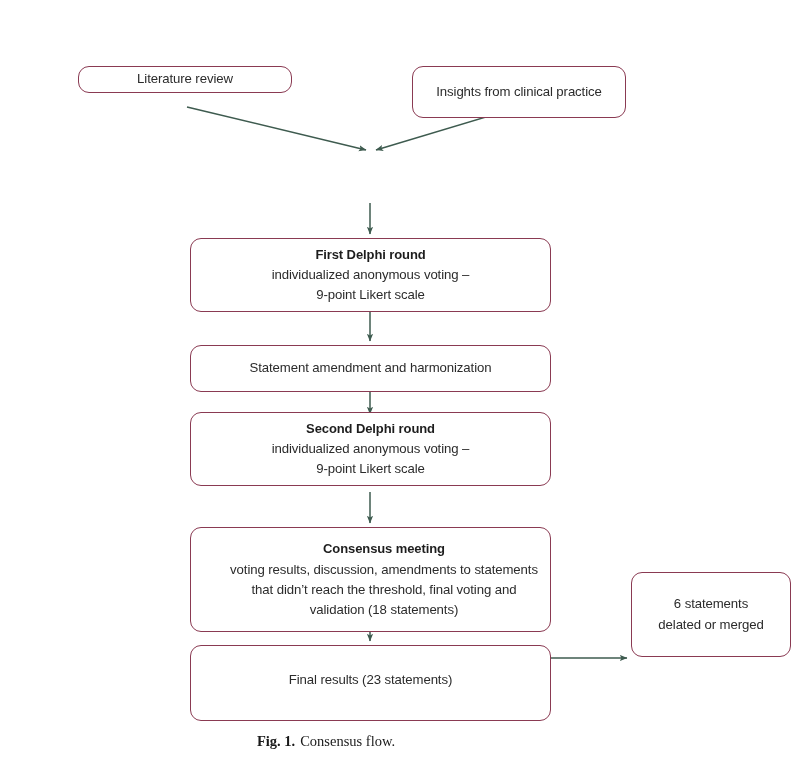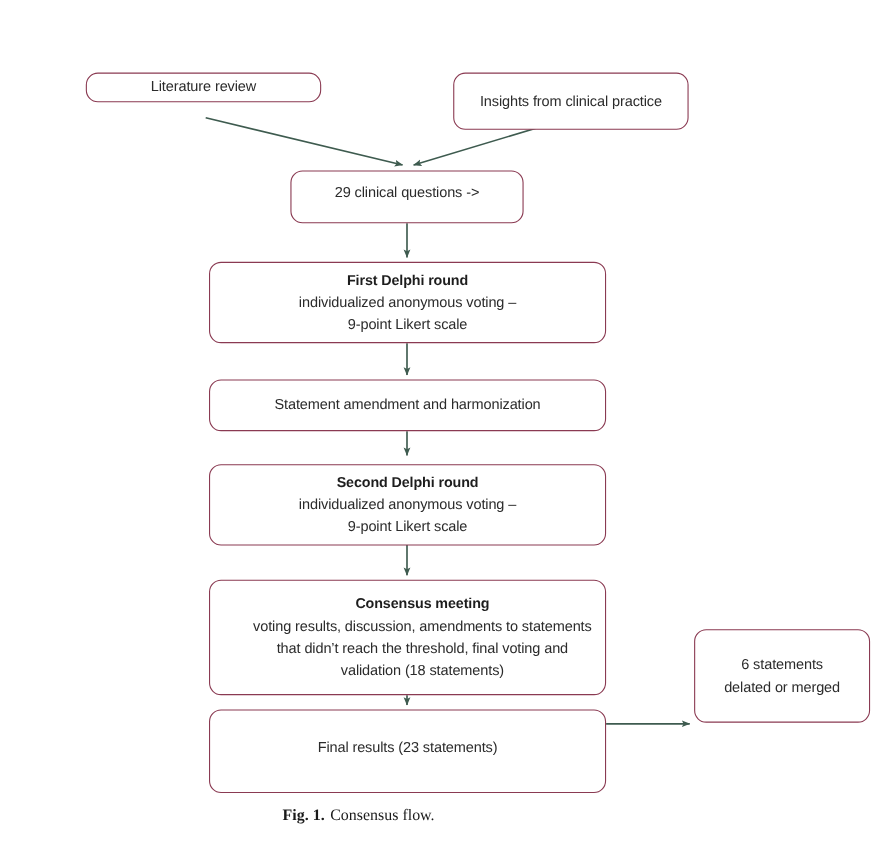--- a/index.html
+++ b/index.html
@@ -61,21 +61,21 @@
     color: #1d1d1d;
     margin-bottom: 1px;
   }
 
   
   #node-literature-review   { left: 78px;  top: 66px;  width: 214px; height: 27px; }
   #node-clinical-insights   { left: 412px; top: 66px;  width: 214px; height: 52px; }
   #node-clinical-questions  { left: 264px; top: 155px; width: 212px; height: 48px; justify-content: flex-start; padding-top: 9px; }
   #node-first-delphi        { left: 190px; top: 238px; width: 361px; height: 74px; }
   #node-statement-amendment { left: 190px; top: 345px; width: 361px; height: 47px; }
-  #node-second-delphi       { left: 190px; top: 422px; width: 361px; height: 74px; }
+  #node-second-delphi       { left: 190px; top: 412px; width: 361px; height: 74px; }
   #node-consensus-meeting   { left: 190px; top: 527px; width: 361px; height: 105px; padding-left: 27px; }
   #node-final-results       { left: 190px; top: 645px; width: 361px; height: 76px; justify-content: flex-start; padding-top: 24px; }
   #node-deleted-statements  { left: 631px; top: 572px; width: 160px; height: 85px; }
 
   .caption {
     position: absolute;
     left: 0;
     top: 733px;
     width: 652px;
     text-align: center;
@@ -118,23 +118,20 @@
   </svg>
 
   <div class="node" id="node-literature-review">
     <span class="line">Literature review</span>
   </div>
 
   <div class="node" id="node-clinical-insights">
     <span class="line">Insights from clinical practice</span>
   </div>
 
-  <div class="node" id="node-clinical-questions">
-    <span class="line">29 clinical questions -&gt;</span>
-  </div>
 
   <div class="node" id="node-first-delphi">
     <span class="line title">First Delphi round</span>
     <span class="line">individualized anonymous voting –</span>
     <span class="line">9-point Likert scale</span>
   </div>
 
   <div class="node" id="node-statement-amendment">
     <span class="line">Statement amendment and harmonization</span>
   </div>

